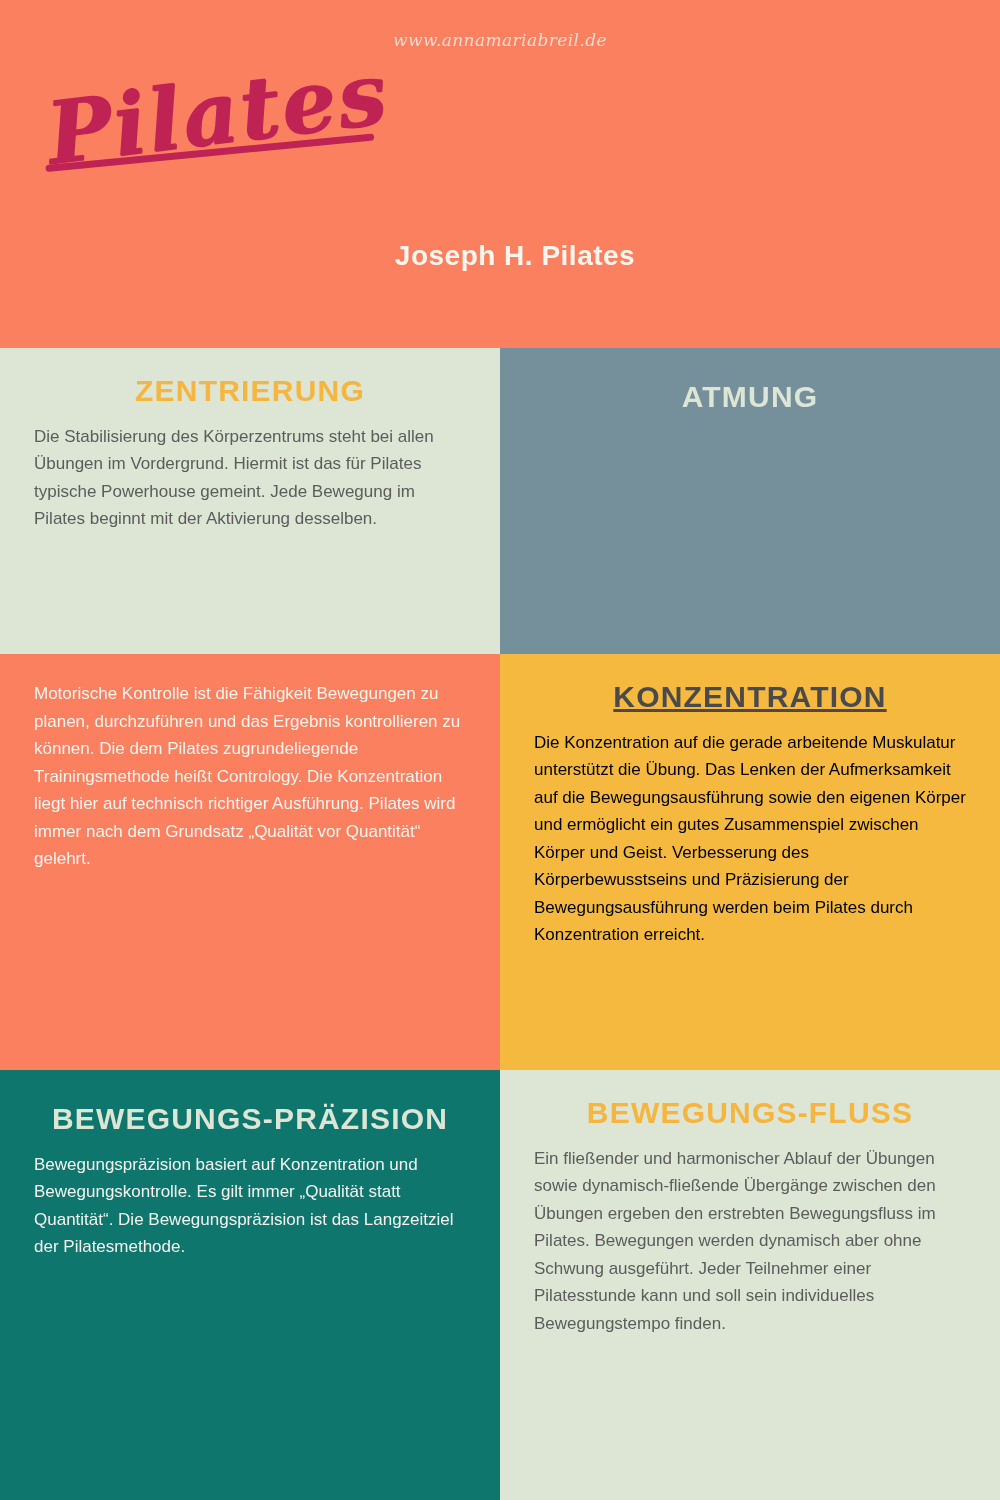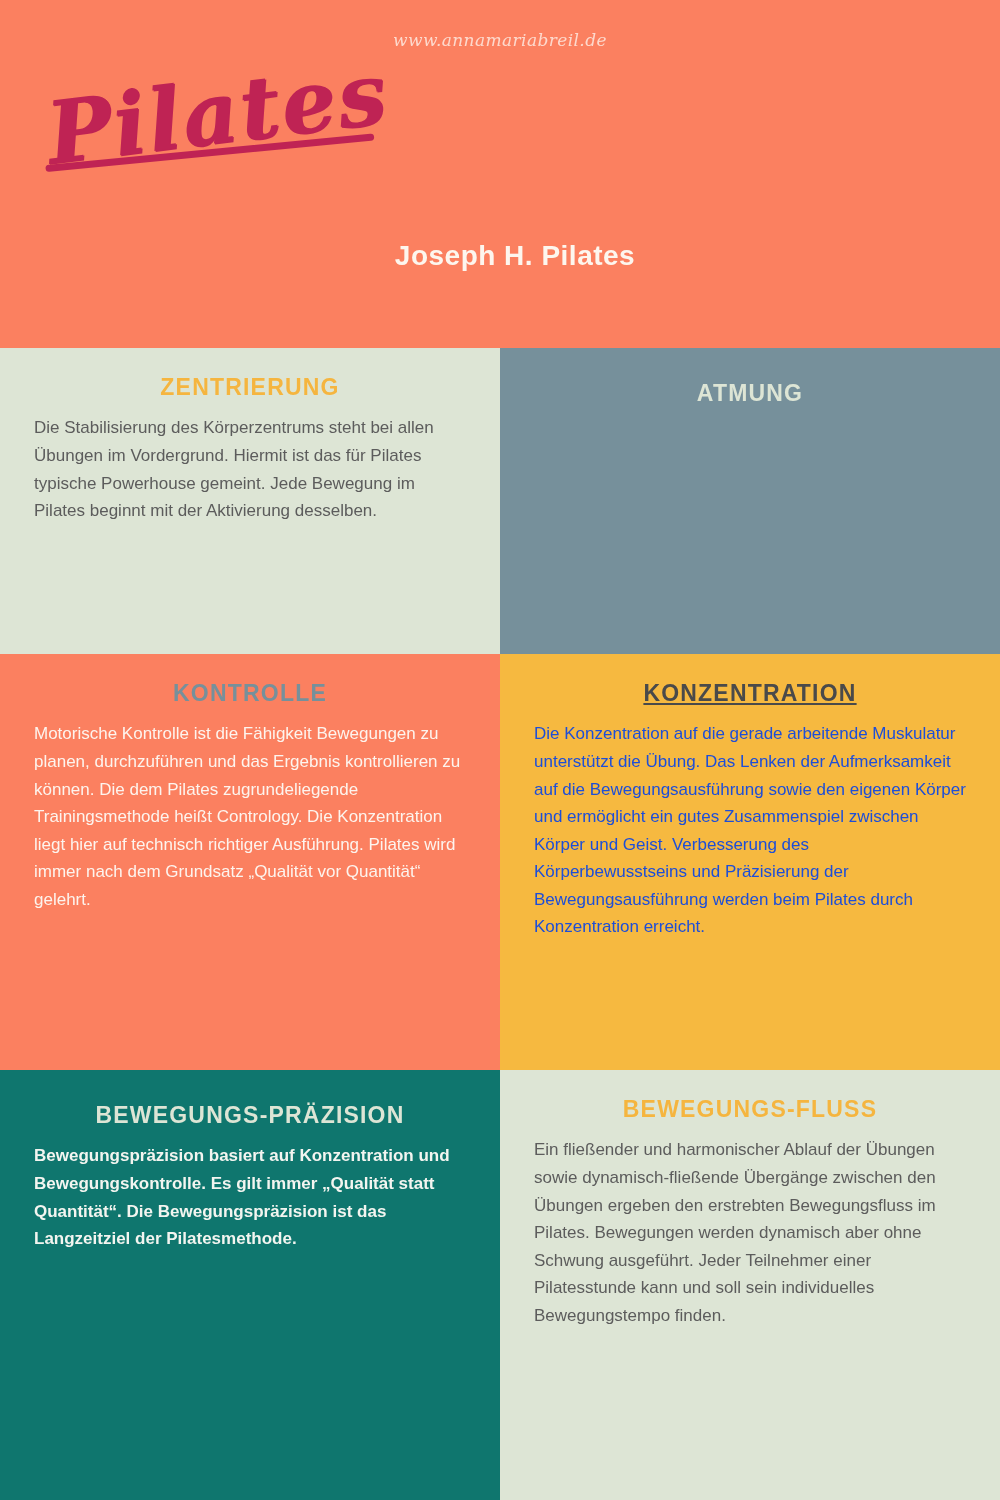--- a/index.html
+++ b/index.html
@@ -98,21 +98,21 @@
   }
   .cell {
     padding: 26px 34px 20px 34px;
     box-sizing: border-box;
     display: flex;
     flex-direction: column;
     align-items: center;
   }
   .cell h2 {
     margin: 0 0 14px 0;
-    font-size: 23px;
+    font-size: 30px;
     font-weight: bold;
     letter-spacing: 1.2px;
     text-align: center;
     line-height: 1.15;
   }
   .cell p {
     margin: 0;
     font-size: 17px;
     line-height: 1.62;
     text-align: left;
@@ -126,25 +126,25 @@
   .c-atmung { background: #76909b; }
   .c-atmung h2 { color: #dde5d5; }
   .c-atmung p { color: #f3f5f0; }
 
   .c-kontrolle { background: #fb8060; }
   .c-kontrolle h2 { color: #76909b; }
   .c-kontrolle p { color: #fdf4ee; }
 
   .c-konzentration { background: #f6b940; }
   .c-konzentration h2 { color: #4a4a4a; text-decoration: underline; }
-  .c-konzentration p { color: #1d4ed8; }
+  .c-konzentration p { color: #000000; }
 
   .c-praezision { background: #0f766e; }
   .c-praezision h2 { color: #dde5d5; }
-  .c-praezision p { color: #f3f5f0; font-weight: bold; }
+  .c-praezision p { color: #f3f5f0; }
 
   .c-fluss { background: #dde5d5; }
   .c-fluss h2 { color: #f5b53f; }
   .c-fluss p { color: #5c5c5c; }
 
   .cell.top-pad { padding-top: 32px; }
 </style>
 </head>
 <body>
 
@@ -161,21 +161,20 @@
     <div class="cell c-zentrierung">
       <h2>ZENTRIERUNG</h2>
       <p>Die Stabilisierung des Körperzentrums steht bei allen Übungen im Vordergrund. Hiermit ist das für Pilates typische Powerhouse gemeint. Jede Bewegung im Pilates beginnt mit der Aktivierung desselben.</p>
     </div>
 
     <div class="cell c-atmung top-pad">
       <h2>ATMUNG</h2>
     </div>
 
     <div class="cell c-kontrolle">
-      <h2>KONTROLLE</h2>
       <p>Motorische Kontrolle ist die Fähigkeit Bewegungen zu planen, durchzuführen und das Ergebnis kontrollieren zu können. Die dem Pilates zugrundeliegende Trainingsmethode heißt Contrology. Die Konzentration liegt hier auf technisch richtiger Ausführung. Pilates wird immer nach dem Grundsatz „Qualität vor Quantität“ gelehrt.</p>
     </div>
 
     <div class="cell c-konzentration">
       <h2>KONZENTRATION</h2>
       <p>Die Konzentration auf die gerade arbeitende Muskulatur unterstützt die Übung. Das Lenken der Aufmerksamkeit auf die Bewegungsausführung sowie den eigenen Körper und ermöglicht ein gutes Zusammenspiel zwischen Körper und Geist. Verbesserung des Körperbewusstseins und Präzisierung der Bewegungsausführung werden beim Pilates durch Konzentration erreicht.</p>
     </div>
 
     <div class="cell c-praezision top-pad">
       <h2>BEWEGUNGS-PRÄZISION</h2>

